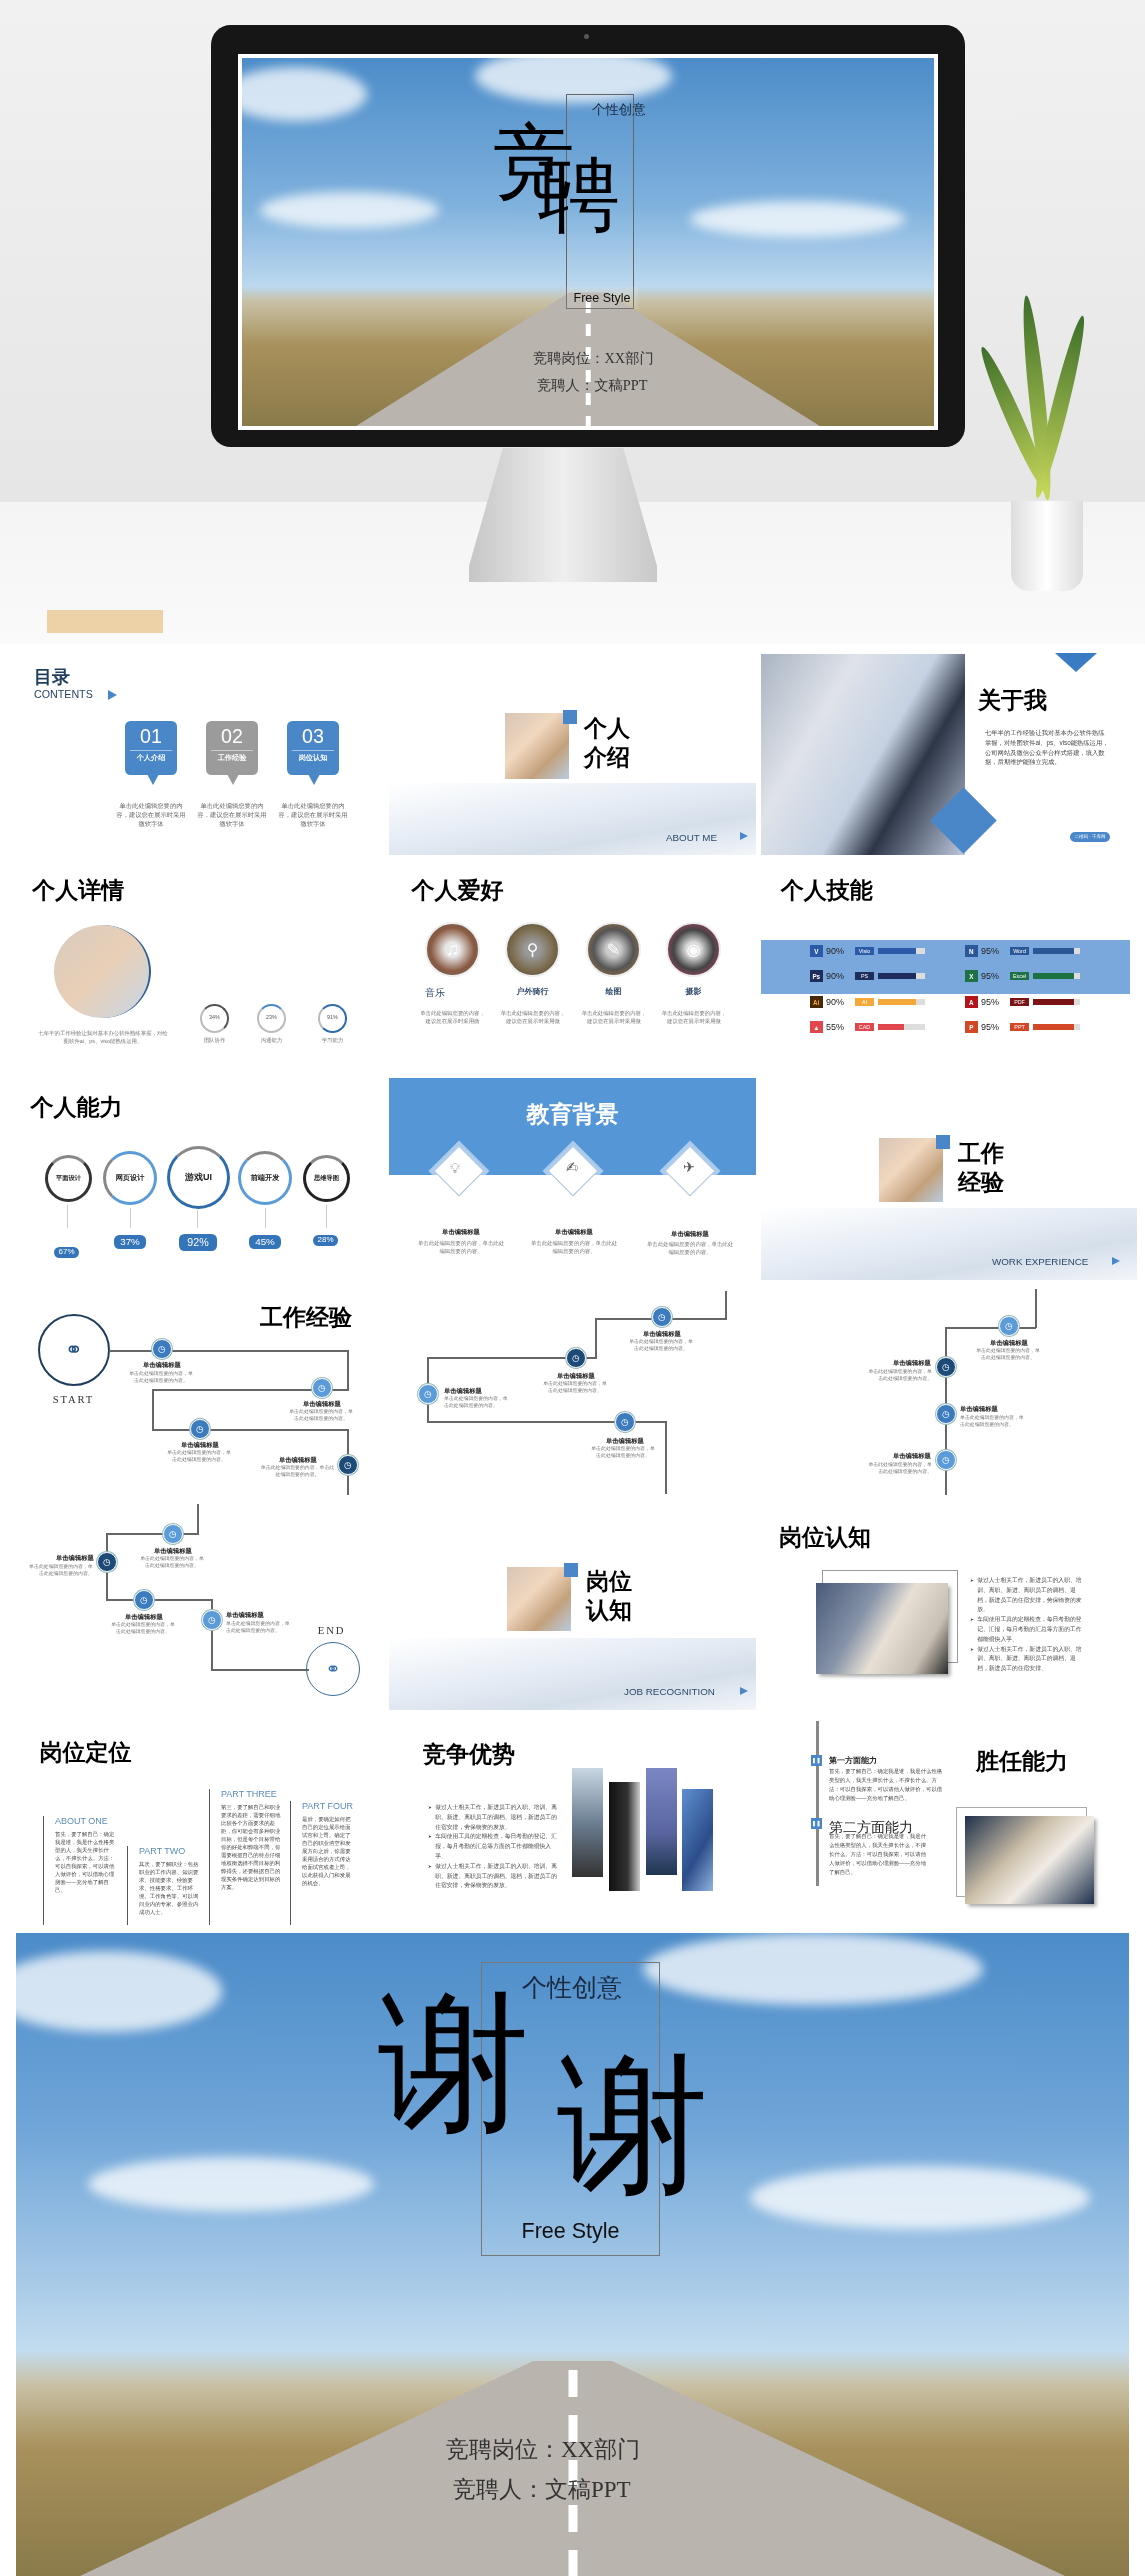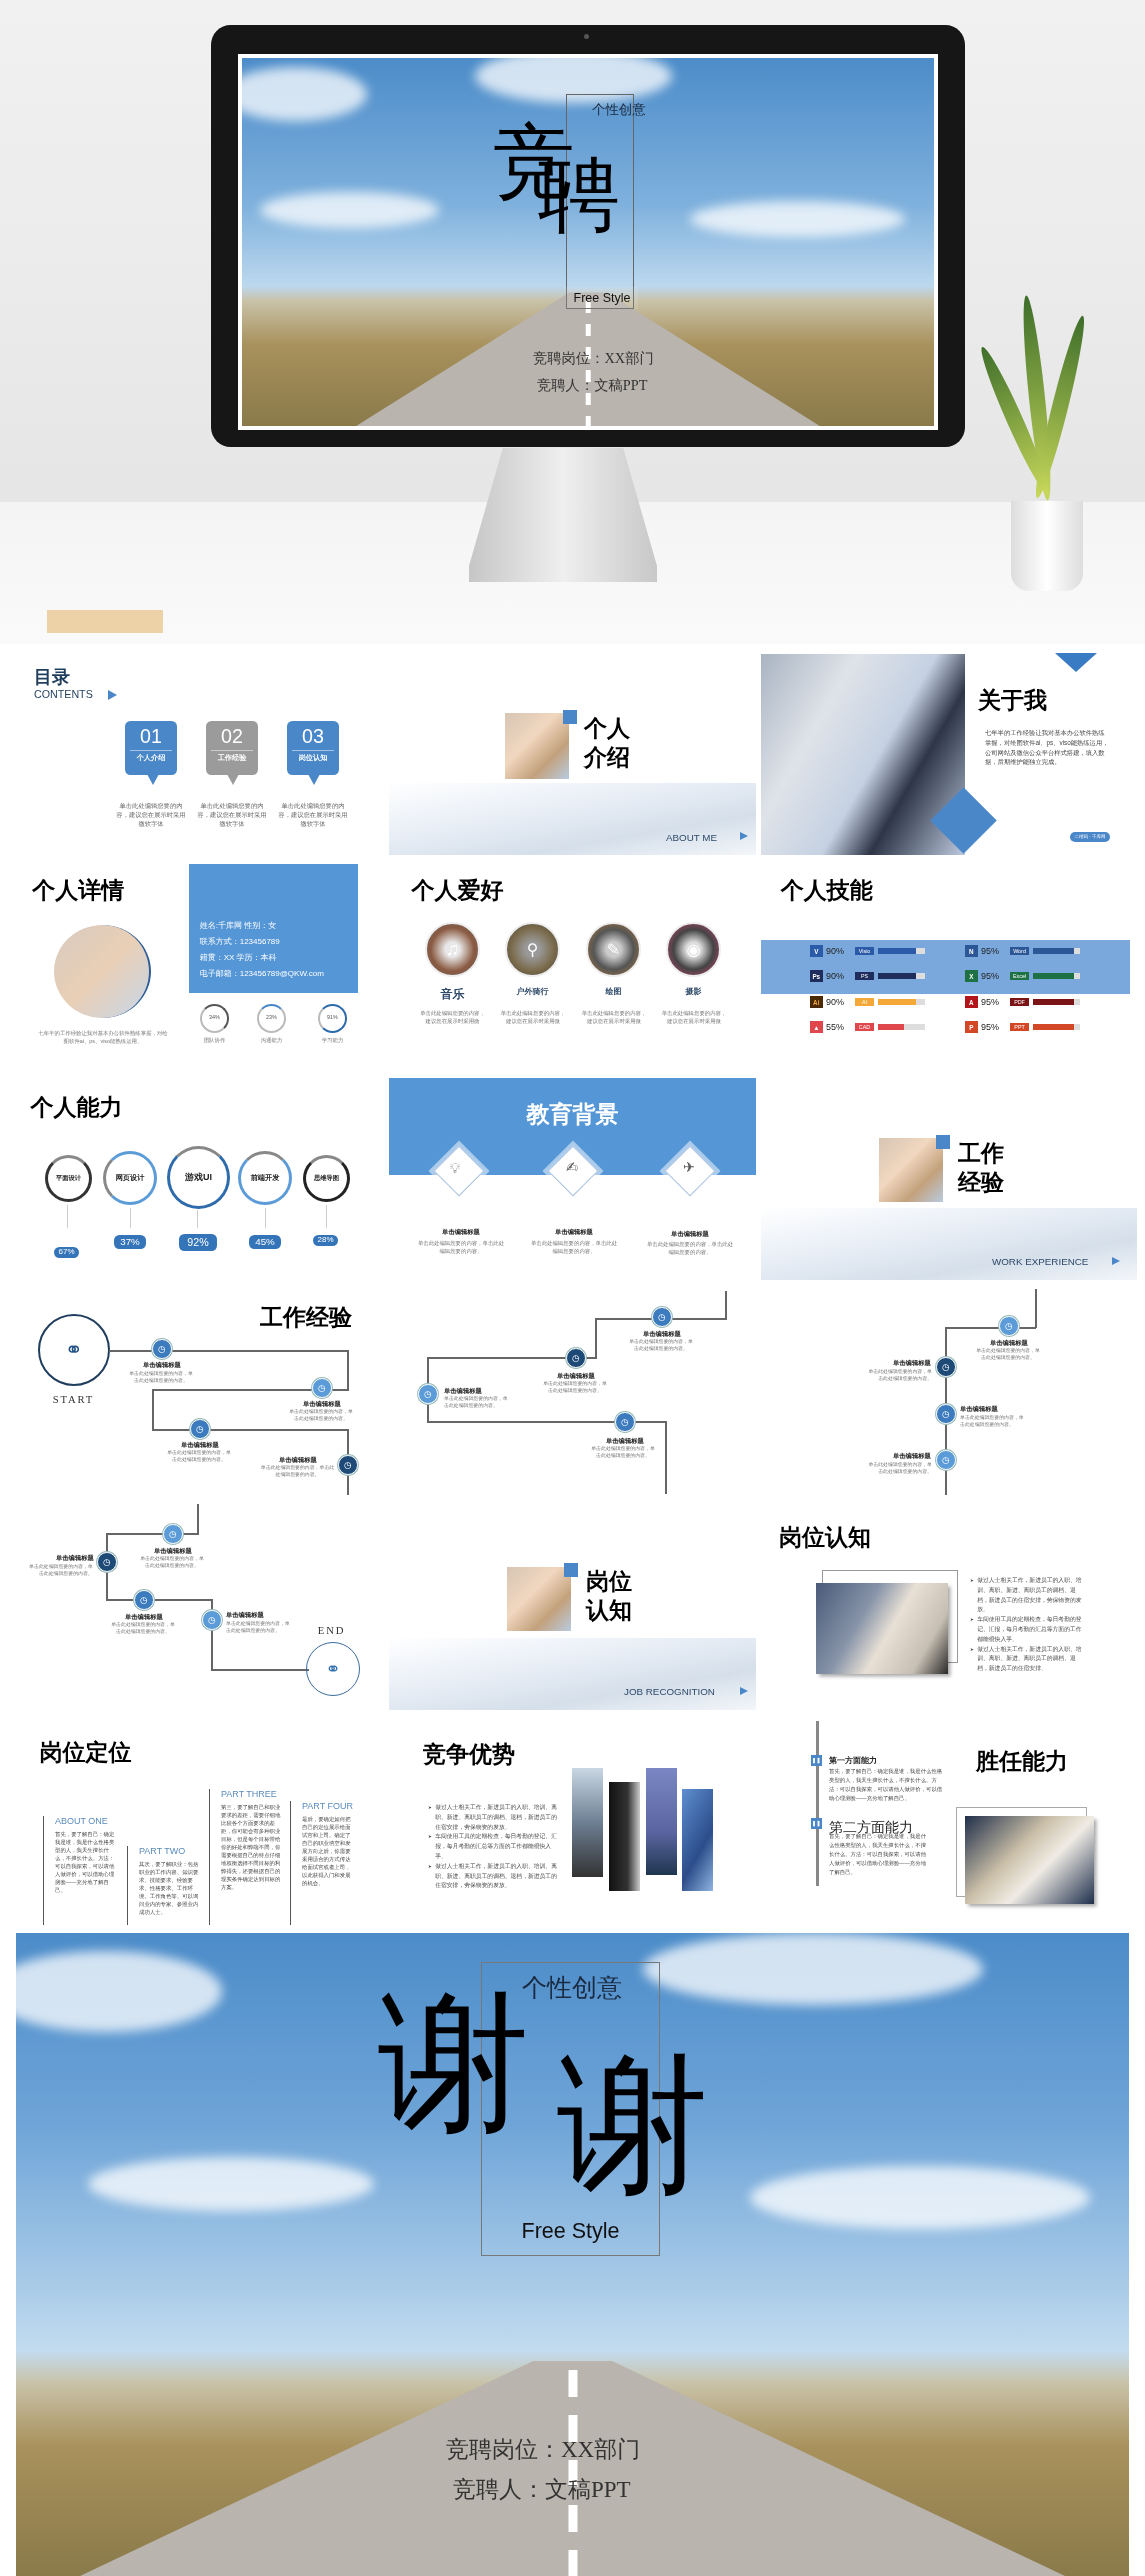--- a/index.html
+++ b/index.html
@@ -131,38 +131,32 @@
   <div class="abs" style="left:294px;top:3.6px;width:0;height:0;border-left:21.5px solid transparent;border-right:21.5px solid transparent;border-top:19.7px solid #3a7cc4"></div>
   <div class="abs h-big" style="left:217px;top:36px;font-size:23px">关于我</div>
   <div class="abs" style="left:224px;top:79px;width:125px;font-size:6.3px;line-height:9.8px;color:#444">七年半的工作经验让我对基本办公软件熟练掌握，对绘图软件ai、ps、viso能熟练运用，公司网站及微信公众平台样式搭建，填入数据，后期维护能独立完成。</div>
   <div class="abs" style="left:309px;top:183px;width:40px;height:9.8px;border-radius:5.4px;background:#4a87c9;color:#fff;font-size:4.5px;line-height:9.8px;text-align:center">二维码 · 千库网</div>
 </div>
 
 <div class="slide" style="left:18px;top:859px;width:367px;height:197px">
   <div class="abs h-big" style="left:14.3px;top:16px;font-size:23px">个人详情</div>
   <div class="abs" style="left:36px;top:66px;width:97px;height:93px;border-radius:50%;border-right:2.7px solid #2d5d96;background:linear-gradient(135deg,#d8cbbf,#e9cfb6 50%,#c7d6e8)"></div>
   <div class="abs tiny" style="left:18px;top:170px;width:134px;text-align:center">七年半的工作经验让我对基本办公软件熟练掌握，对绘图软件ai、ps、viso能熟练运用。</div>
-  <div class="abs" style="left:171px;top:4.5px;width:169px;height:129px;background:#5596d6;color:#fff;font-size:8px;line-height:16px;padding:54px 0 0 10.7px">
-    <div>姓名:千库网    性别：女</div>
-    <div>联系方式：123456789</div>
-    <div>籍贯：XX    学历：本科</div>
-    <div>电子邮箱：123456789@QKW.com</div>
-  </div>
   <div class="abs" style="left:182px;top:145px;width:29px;height:29px;border-radius:50%;border:2.7px solid #555;border-color:#555 #555 #bbb #bbb;font-size:5.4px;text-align:center;line-height:23px;color:#555">34%</div>
   <div class="abs tiny" style="left:182px;top:177px;width:29px;text-align:center">团队协作</div>
   <div class="abs" style="left:239px;top:145px;width:29px;height:29px;border-radius:50%;border:2.7px solid #bbb;border-top-color:#4a87c9;font-size:5.4px;text-align:center;line-height:23px;color:#555">23%</div>
   <div class="abs tiny" style="left:239px;top:177px;width:29px;text-align:center">沟通能力</div>
   <div class="abs" style="left:300px;top:145px;width:29px;height:29px;border-radius:50%;border:2.7px solid #2d6bab;border-left-color:#bbb;font-size:5.4px;text-align:center;line-height:23px;color:#555">91%</div>
   <div class="abs tiny" style="left:300px;top:177px;width:29px;text-align:center">学习能力</div>
 </div>
 
 <div class="slide" style="left:389px;top:859px;width:367px;height:197px">
   <div class="abs h-big" style="left:22.4px;top:16px;font-size:23px">个人爱好</div>
   <div class="abs" style="left:36px;top:63px;width:55px;height:55px;border-radius:50%;border:2.7px solid #eee;background:radial-gradient(#e8e8e8 20%,#8a5a42 60%,#666);display:flex;align-items:center;justify-content:center;color:#fff;font-size:18px">♫</div>
-  <div class="abs" style="left:36px;top:127px;width:55px;text-align:center;font-size:12px;font-weight:bold;color:#2f4a6a">音乐</div>
+  <div class="abs" style="left:36px;top:127px;width:55px;text-align:left;font-size:10px;font-weight:normal;color:#2f4a6a">音乐</div>
   <div class="abs tiny" style="left:29.5px;top:150px;width:68px;text-align:center">单击此处编辑您要的内容，建议您在展示时采用微</div>
 
   <div class="abs" style="left:116px;top:63px;width:55px;height:55px;border-radius:50%;border:2.7px solid #eee;background:radial-gradient(#999 20%,#7a6a4a 60%,#444);display:flex;align-items:center;justify-content:center;color:#fff;font-size:16px">⚲</div>
   <div class="abs" style="left:116px;top:127px;width:55px;text-align:center;font-size:8px;font-weight:bold;color:#2f4a6a">户外骑行</div>
   <div class="abs tiny" style="left:110px;top:150px;width:68px;text-align:center">单击此处编辑您要的内容，建议您在展示时采用微</div>
 
   <div class="abs" style="left:197px;top:63px;width:55px;height:55px;border-radius:50%;border:2.7px solid #eee;background:radial-gradient(#ccc 20%,#555 55%,#b07a3a);display:flex;align-items:center;justify-content:center;color:#fff;font-size:16px">✎</div>
   <div class="abs" style="left:197px;top:127px;width:55px;text-align:center;font-size:8px;font-weight:bold;color:#2f4a6a">绘图</div>
   <div class="abs tiny" style="left:191px;top:150px;width:68px;text-align:center">单击此处编辑您要的内容，建议您在展示时采用微</div>
 

